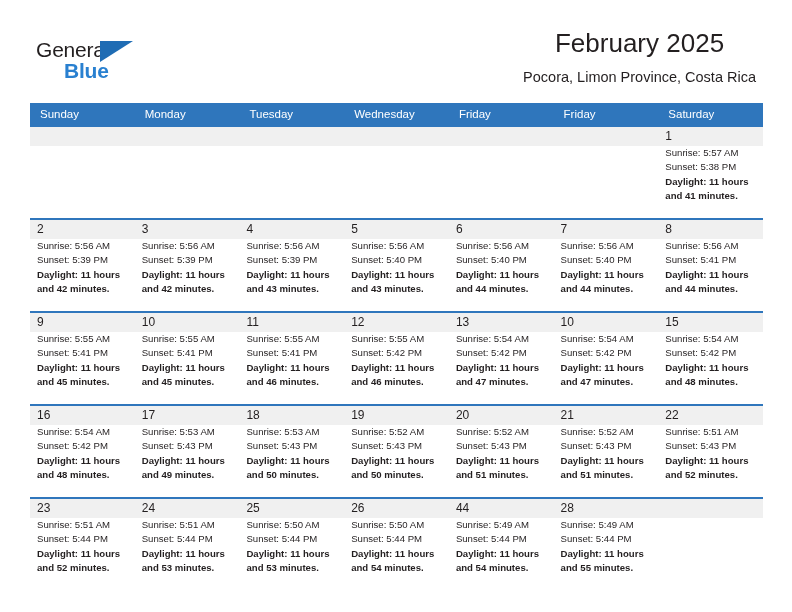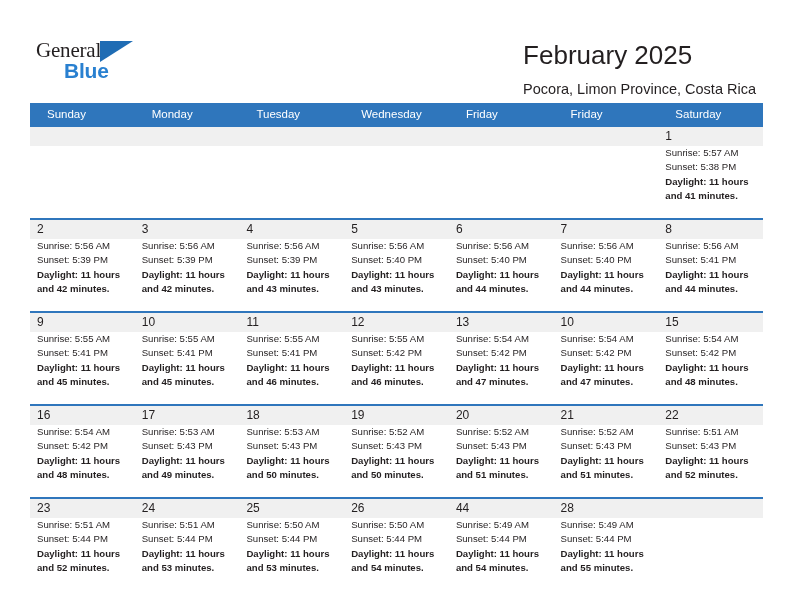--- a/index.html
+++ b/index.html
@@ -32,21 +32,21 @@
     width: 120px;
     height: 46px;
   }
   .brand-general {
     position: absolute;
     left: 0;
     top: 0;
     font-size: 21px;
     letter-spacing: -0.2px;
     color: #231f20;
-    font-family: Liberation Serif, serif;
+    font-family: Liberation Sans, sans-serif;
     line-height: 24px;
     white-space: nowrap;
   }
   .brand-triangle {
     position: absolute;
     left: 64px;
     top: 3px;
     width: 0;
     height: 0;
     border-left: 33px solid #1f6cb4;
@@ -60,22 +60,22 @@
     letter-spacing: -0.2px;
     color: #2980d0;
     line-height: 24px;
     white-space: nowrap;
     font-weight: bold;
   }
 
   .title-block {
     position: absolute;
     right: 36px;
-    top: 40px;
-    text-align: left;
+    top: 28px;
+    text-align: center;
   }
   .cal-title {
     font-size: 26px;
     color: #231f20;
     line-height: 31px;
     white-space: nowrap;
     font-weight: normal;
     margin: 0;
   }
   .cal-subtitle {
@@ -97,21 +97,21 @@
   .weekday-header {
     display: flex;
     background: #2f76bc;
     height: 22px;
   }
   .weekday-cell {
     flex: 1 1 0;
     color: #ffffff;
     font-size: 11.5px;
     line-height: 22px;
-    padding-left: 17px;
+    padding-left: 10px;
     box-sizing: border-box;
     white-space: nowrap;
     overflow: hidden;
   }
 
   .week-row {
     display: flex;
     height: 91px;
     border-top: 2px solid #2f76bc;
     position: relative;

